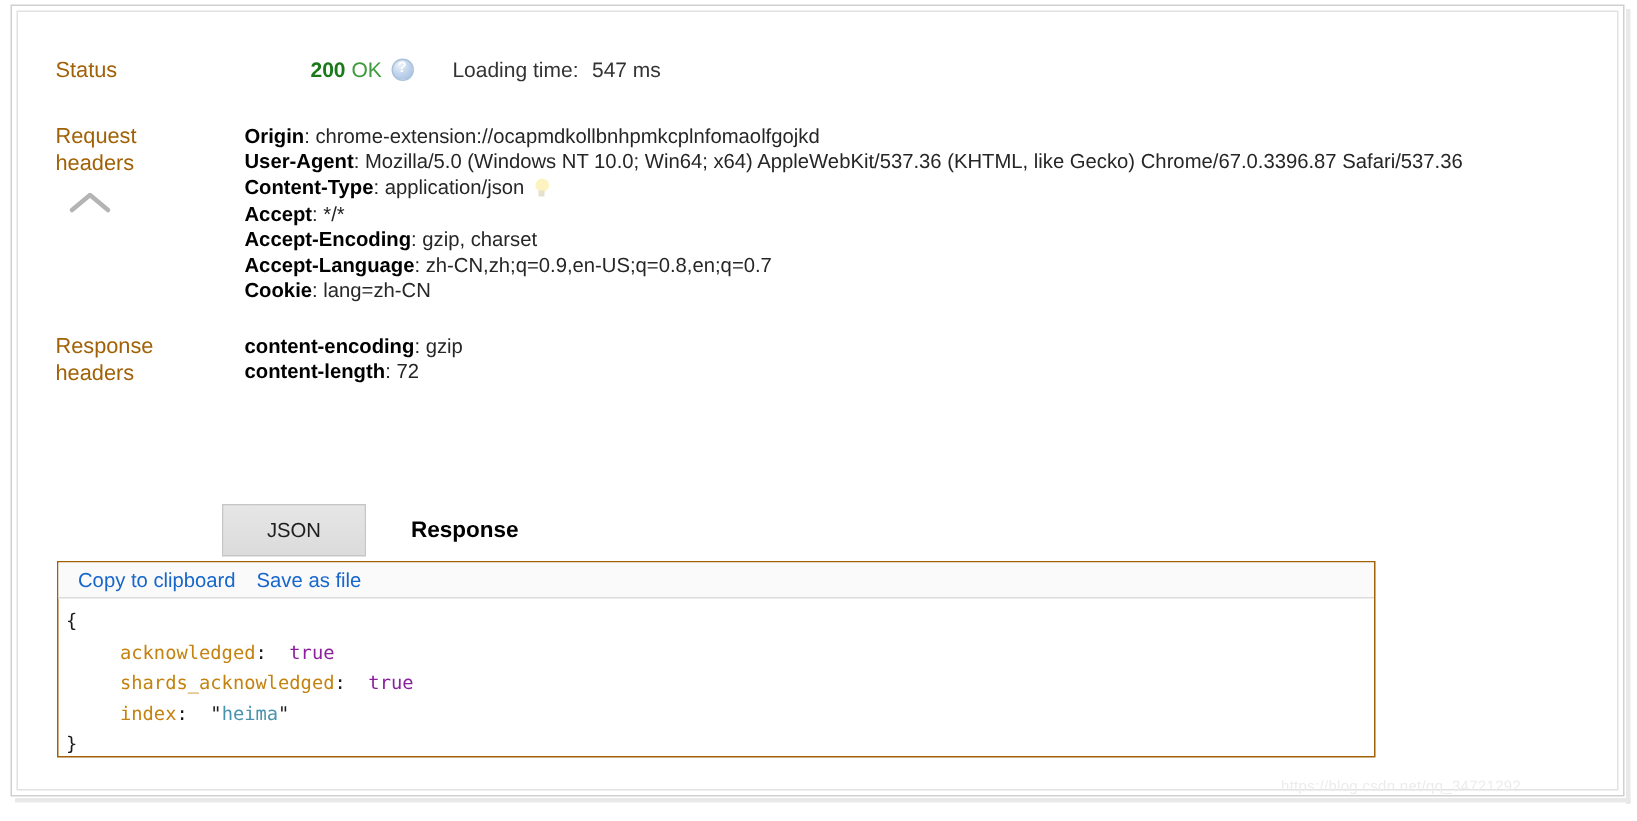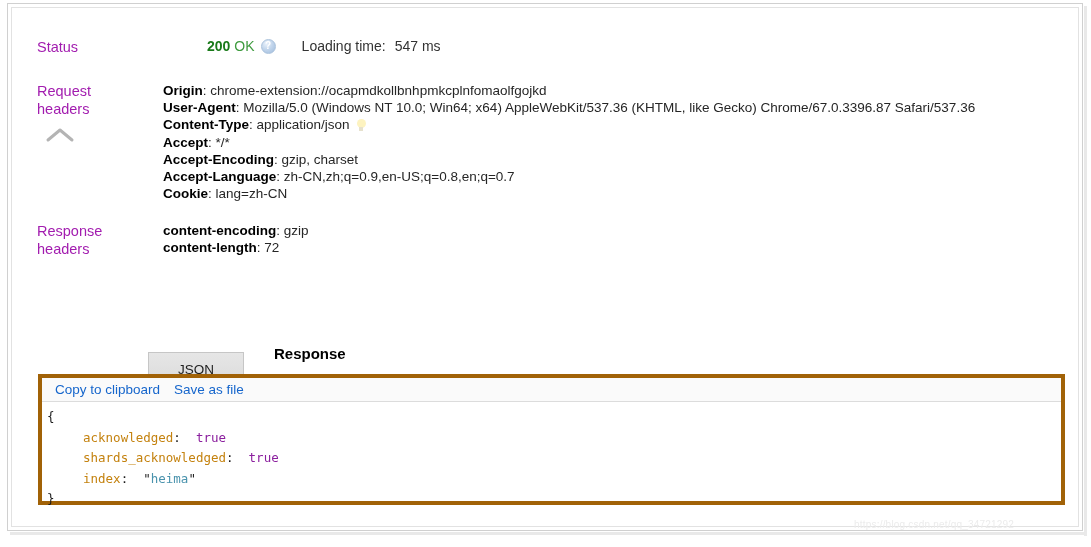--- a/index.html
+++ b/index.html
@@ -56,21 +56,21 @@
   
   .meta-row {
     position: absolute;
     left: 0;
     width: 100%;
   }
   .meta-label {
     position: absolute;
     left: 25px;
     font-size: 14.5px;
-    color: #a21caf;
+    color: #a16207;
     line-height: 18px;
     width: 115px;
   }
   .meta-value {
     position: absolute;
     left: 151px;
     font-size: 13.5px;
     color: #222222;
     line-height: 17px;
     white-space: nowrap;
@@ -193,41 +193,40 @@
   #tab-raw {
     left: 0;
     width: 110px;
     background: linear-gradient(#fbfbfb, #f2f2f2);
   }
   #tab-json {
     left: 110px;
     width: 96px;
     background: linear-gradient(#e6e6e6, #dbdbdb);
     border-left: 1px solid #c6c6c6;
-    margin-top: 16px;
   }
   #response-heading {
     position: absolute;
     left: 236px;
     top: 0;
     height: 35px;
     line-height: 35px;
     font-size: 15px;
     font-weight: bold;
     color: #000000;
   }
 
   
   #response-box {
     position: absolute;
     left: 26px;
     top: 366px;
-    width: 1027px;
+    width: 879px;
     height: 131px;
-    border: 4px solid #a16207;
+    border: 1px solid #a16207;
     box-sizing: border-box;
     background: #ffffff;
   }
   #response-toolbar {
     height: 24px;
     border-bottom: 1px solid #dcdcdc;
     background: #fafafa;
     padding-left: 13px;
     box-sizing: border-box;
   }

